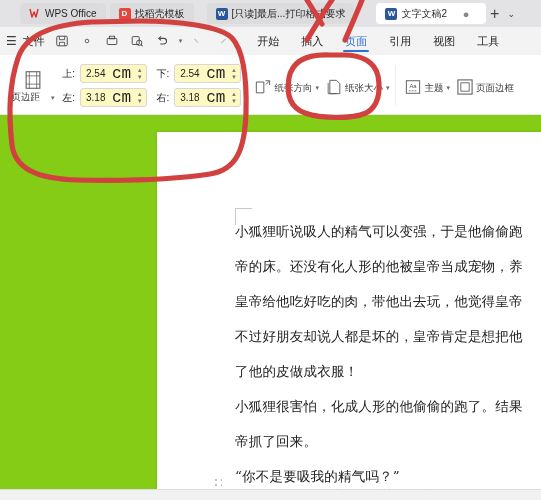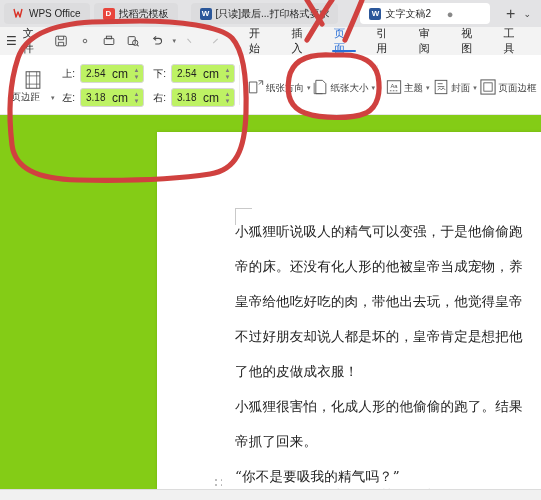--- a/index.html
+++ b/index.html
@@ -7,21 +7,21 @@
   body {
     font-family:"Liberation Sans","DejaVu Sans",sans-serif;
     background:#e8e8e8;
     position:relative;
     -webkit-font-smoothing:antialiased;
   }
 
   
   .tabbar{
     height:27px; background:#e3e3e5;
-    display:flex; align-items:center; padding:0 4px;
+    display:flex; align-items:center; padding:0 20px;
     position:relative; z-index:2;
   }
   .tab{
     height:21px; display:flex; align-items:center; gap:4px;
     padding:0 9px; border-radius:4px; margin-right:4px;
     font-size:10px; color:#262626; white-space:nowrap;
     background:#dcdcde;
   }
   .tab.home{ background:#dcdcde; }
   .tab.active{ background:#ffffff; }
@@ -82,25 +82,25 @@
     display:flex;flex-direction:column;align-items:center;justify-content:center;
     width:50px; height:100%; padding-top:4px;
   }
   .mi-glyph{ width:22px;height:22px; }
   .mi-label{ font-size:9.5px;color:#3a3a3a;margin-top:0;display:flex;align-items:center;gap:10px; }
   .margin-fields{ display:flex;flex-direction:column; gap:5px; justify-content:center; height:100%; padding-top:2px;}
   .mf-row{ display:flex; align-items:center; gap:5px; }
   .mf-lab{ font-size:10px; color:#2b2b2b; width:17px; text-align:right; }
   .spin{
     display:flex;align-items:center;
-    border:1px solid #d7d7d7; border-radius:3px; background:#bef264;
+    border:1px solid #d7d7d7; border-radius:3px; background:#fef9c3;
     height:19px; padding:0 2px 0 5px; gap:4px;
   }
   .spin .val{ font-size:10px;color:#1f1f1f; min-width:22px; }
-  .spin .unit{ font-size:12px;color:#1f1f1f; }
+  .spin .unit{ font-size:16px;color:#1f1f1f;font-family:Liberation Mono, monospace; }
   .spin .arrows{
     display:flex;flex-direction:column;align-items:center;justify-content:center;
     width:9px;height:17px;gap:2px;color:#7a7a7a;
   }
   .spin .arrows span{ font-size:6px;line-height:5px; }
 
   .tsep{ width:1px;height:40px;background:#ededed;margin:0 4px; }
 
   .tbtn{
     display:flex;flex-direction:row;align-items:center;justify-content:flex-start;
@@ -233,21 +233,20 @@
           <path d="M11 5.5L6 10.5" stroke="#bdbdbd" stroke-width="1.2" fill="none"></path>
         </svg>
     </span>
   </div>
 
   <div class="ribtabs">
     <span class="ribtab">开始</span>
     <span class="ribtab">插入</span>
     <span class="ribtab active">页面</span>
     <span class="ribtab">引用</span>
-    <span class="ribtab">审阅</span>
     <span class="ribtab">视图</span>
     <span class="ribtab">工具</span>
   </div>
 </div>
 
 <div class="toolbar">
 
   <div class="margin-block">
     <div class="margin-icon-col">
       <span class="mi-glyph">
@@ -346,33 +345,20 @@
           <text x="12" y="13" font-size="7" text-anchor="middle" fill="#555" font-family="Liberation Sans">Aa</text>
           <path d="M7 16.5h10" stroke="#555" stroke-width="1" stroke-dasharray="2 1.5"></path>
         </svg>
     </span>
     <span class="t">
       <span>主题</span>
       <span class="caret">▾</span>
     </span>
   </div>
 
-  <div class="tbtn">
-    <span class="g">
-      <svg width="20" height="20" viewBox="0 0 24 24">
-          <rect x="5" y="4" width="14" height="16" stroke="#555" stroke-width="1.1" fill="none"></rect>
-          <path d="M8 8h6M8 11.5h8" stroke="#555" stroke-width="1"></path>
-          <path d="M8 15.5l2.5-2 2 2 2-2.5 2.5 2.5" stroke="#555" stroke-width="1" fill="none"></path>
-        </svg>
-    </span>
-    <span class="t">
-      <span>封面</span>
-      <span class="caret">▾</span>
-    </span>
-  </div>
 
   <div class="tbtn" style="min-width:34px;">
     <span class="g">
       <svg width="20" height="20" viewBox="0 0 24 24">
           <rect x="3.5" y="3.5" width="17" height="17" stroke="#555" stroke-width="1.2" fill="none"></rect>
           <rect x="7" y="7" width="10" height="10" stroke="#555" stroke-width="1" fill="none"></rect>
         </svg>
     </span>
     <span class="t">页面边框</span>
   </div>

